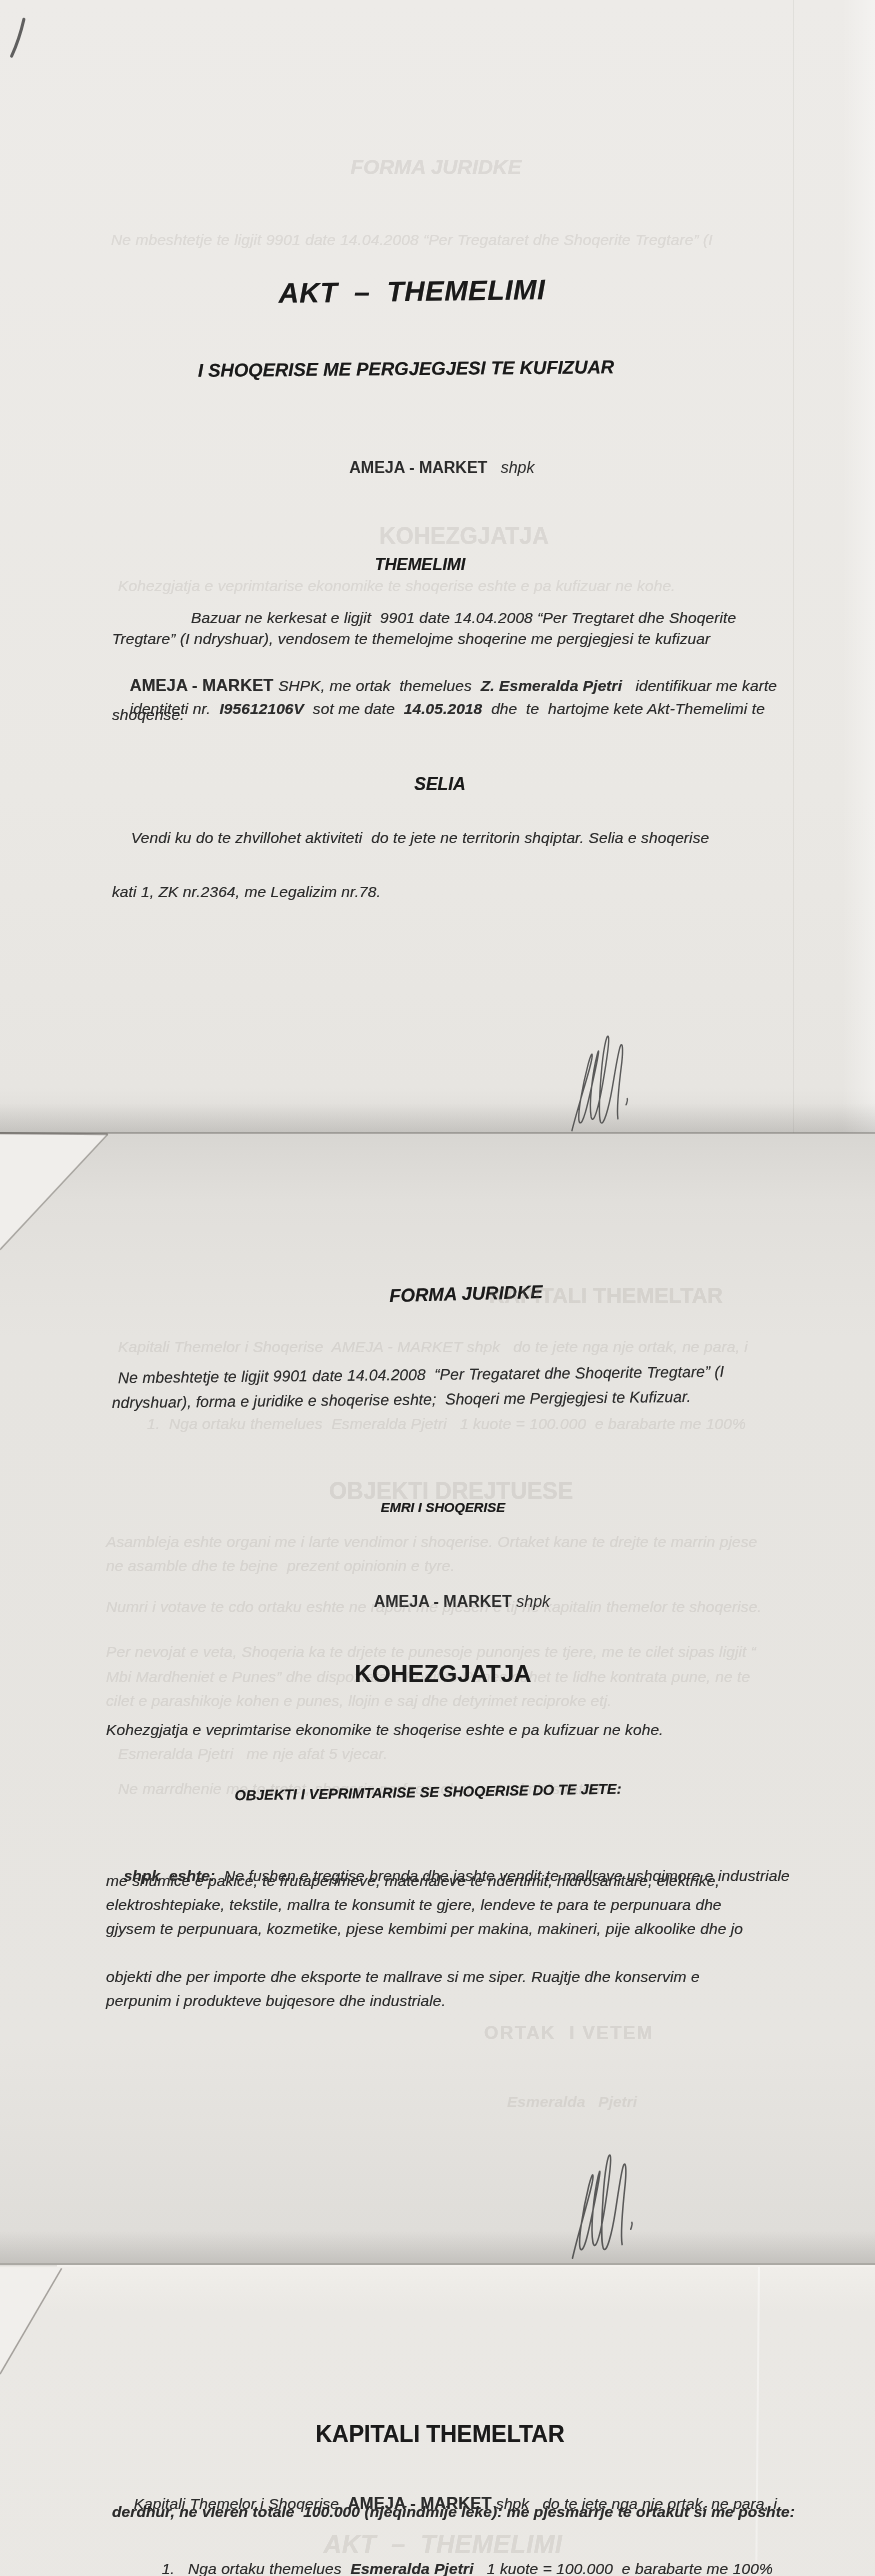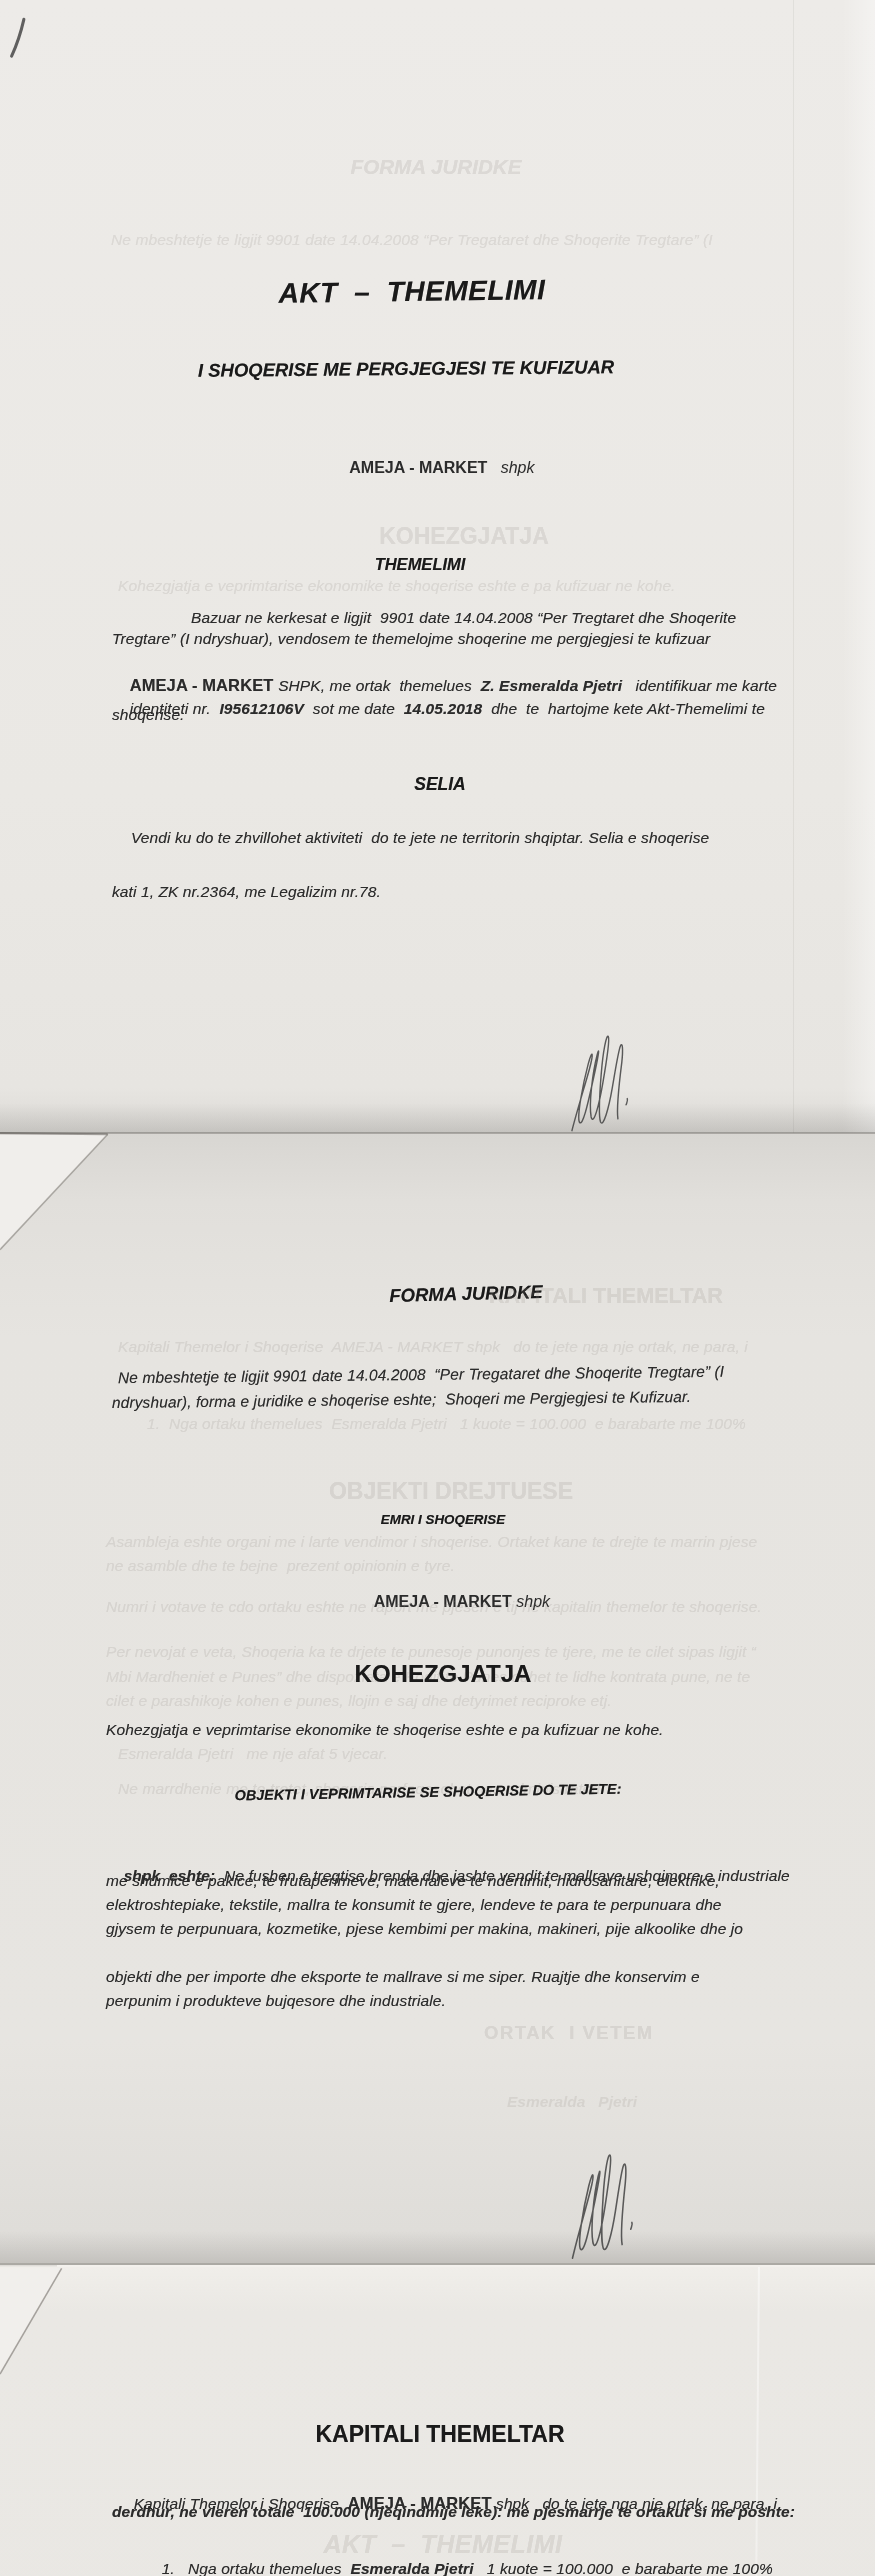--- a/index.html
+++ b/index.html
@@ -99,21 +99,21 @@
 
   <div class="t h h-forma" style="left:466px;top:1283px;transform:translateX(-50%) rotate(-1.5deg);">FORMA JURIDKE</div>
   <div class="t ghost2 h" style="left:489px;top:1284px;font-size:21.6px;">KAPITALI THEMELTAR</div>
   <div class="t ghost2 body" style="left:118px;top:1338px;">Kapitali Themelor i Shoqerise  AMEJA - MARKET shpk   do te jete nga nje ortak, ne para, i</div>
 
   <div class="t body" style="left:118px;top:1366px;transform:rotate(-.6deg);">Ne mbeshtetje te ligjit 9901 date 14.04.2008  “Per Tregataret dhe Shoqerite Tregtare” (I</div>
   <div class="t body" style="left:112px;top:1391px;transform:rotate(-.6deg);">ndryshuar), forma e juridike e shoqerise eshte;  Shoqeri me Pergjegjesi te Kufizuar.</div>
   <div class="t ghost2 body" style="left:147px;top:1415px;">1.  Nga ortaku themelues  Esmeralda Pjetri   1 kuote = 100.000  e barabarte me 100%</div>
 
   <div class="t ghost2 h" style="left:451px;top:1478px;transform:translateX(-50%);font-size:23px;">OBJEKTI DREJTUESE</div>
-  <div class="t h h-emri" style="left:443px;top:1500px;transform:translateX(-50%);margin-top:12px;">EMRI I SHOQERISE</div>
+  <div class="t h h-emri" style="left:443px;top:1500px;transform:translateX(-50%);">EMRI I SHOQERISE</div>
   <div class="t ghost2 body" style="left:106px;top:1533px;">Asambleja eshte organi me i larte vendimor i shoqerise. Ortaket kane te drejte te marrin pjese</div>
   <div class="t ghost2 body" style="left:106px;top:1557px;">ne asamble dhe te bejne  prezent opinionin e tyre.</div>
 
   <div class="t h-co" style="left:453px;top:1575px;transform:translateX(-50%);">
     <span class="bu">AMEJA - MARKET</span><span> shpk</span>
   </div>
   <div class="t ghost2 body" style="left:106px;top:1598px;">Numri i votave te cdo ortaku eshte ne raport me pjesen e tij ne kapitalin themelor te shoqerise.</div>
   <div class="t ghost2 body" style="left:106px;top:1643px;">Per nevojat e veta, Shoqeria ka te drjete te punesoje punonjes te tjere, me te cilet sipas ligjit “</div>
   <div class="t ghost2 body" style="left:106px;top:1668px;">Mbi Mardheniet e Punes” dhe dispoziata e Kodit te Punes duhet te lidhe kontrata pune, ne te</div>
 

